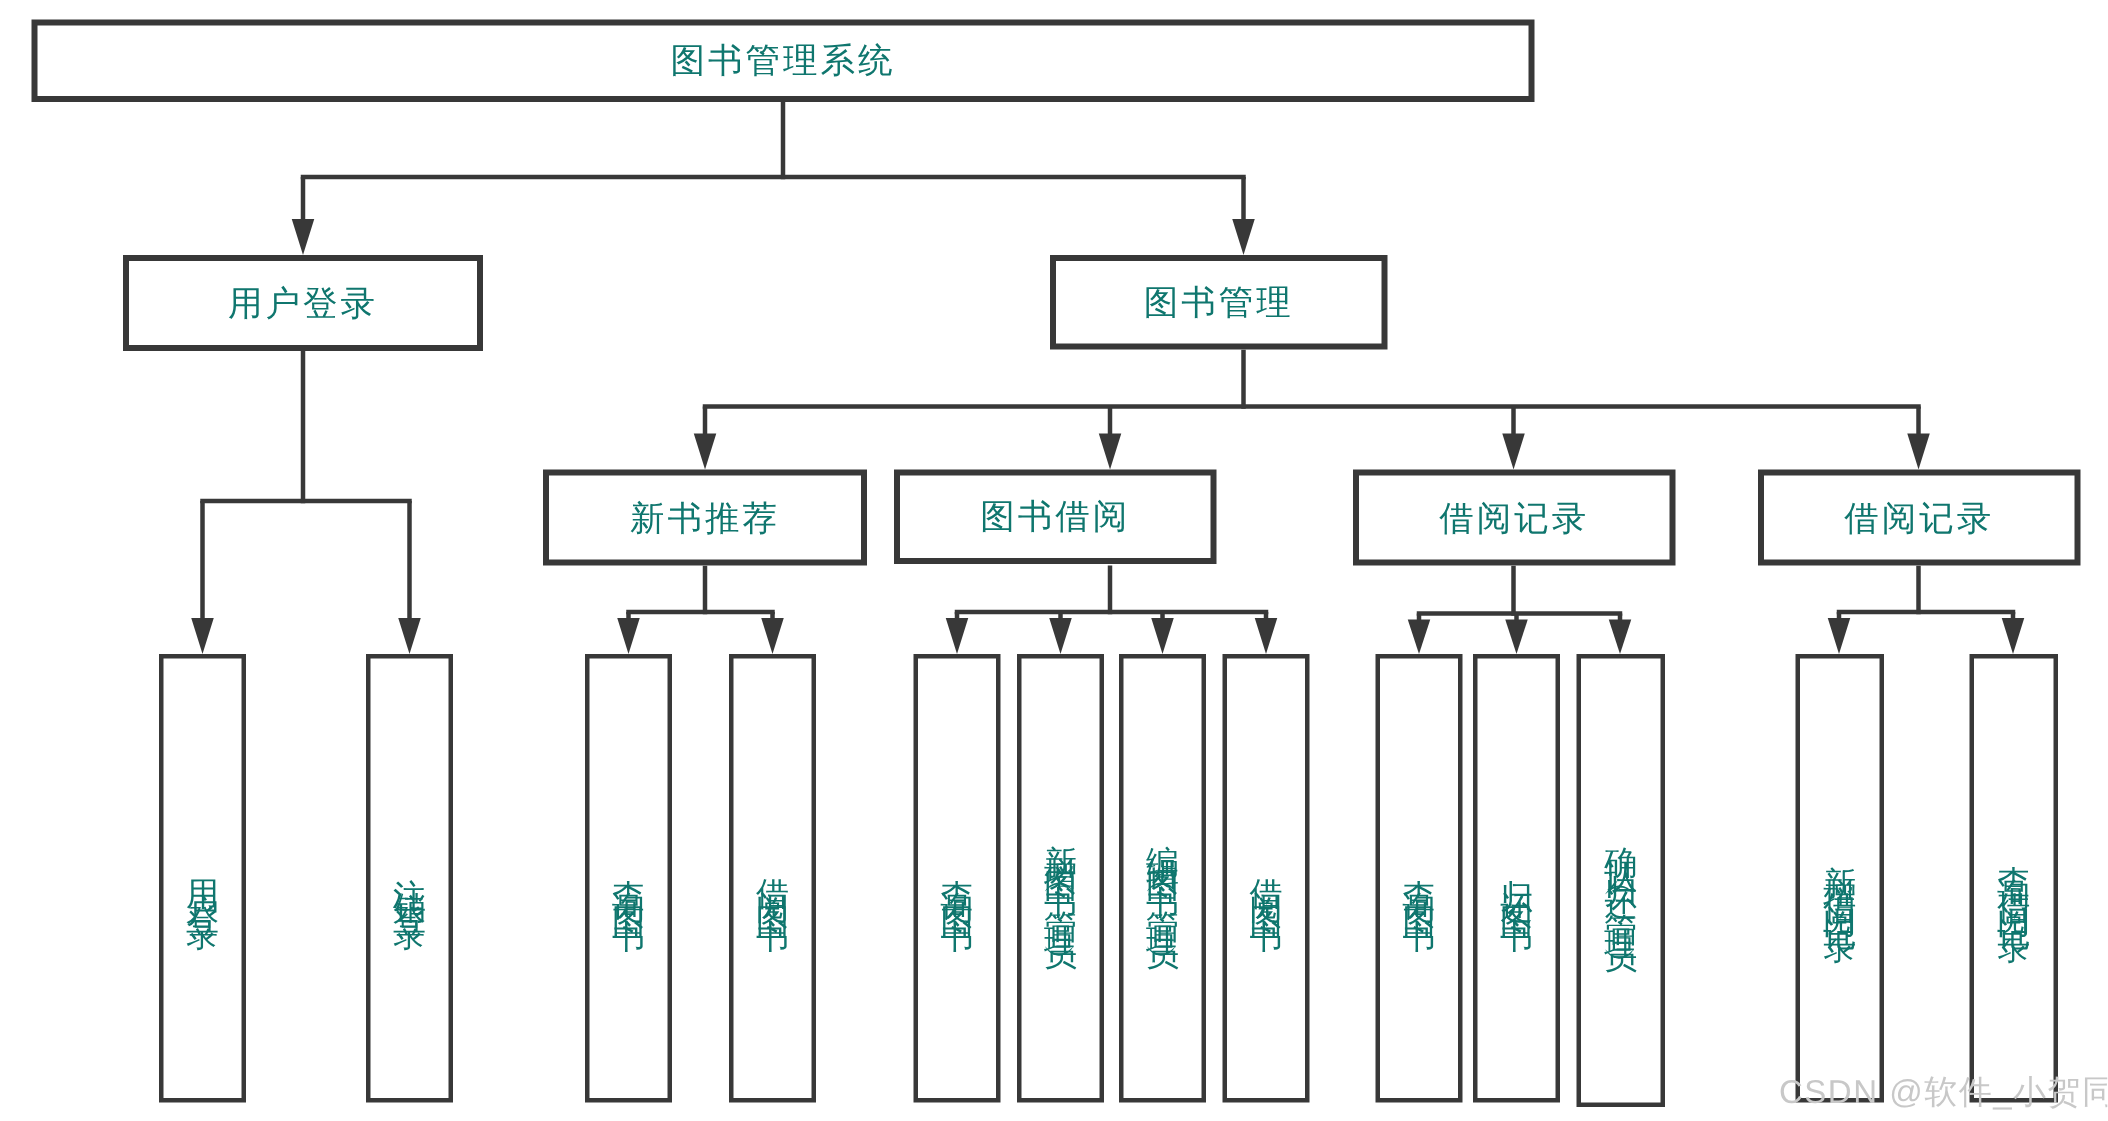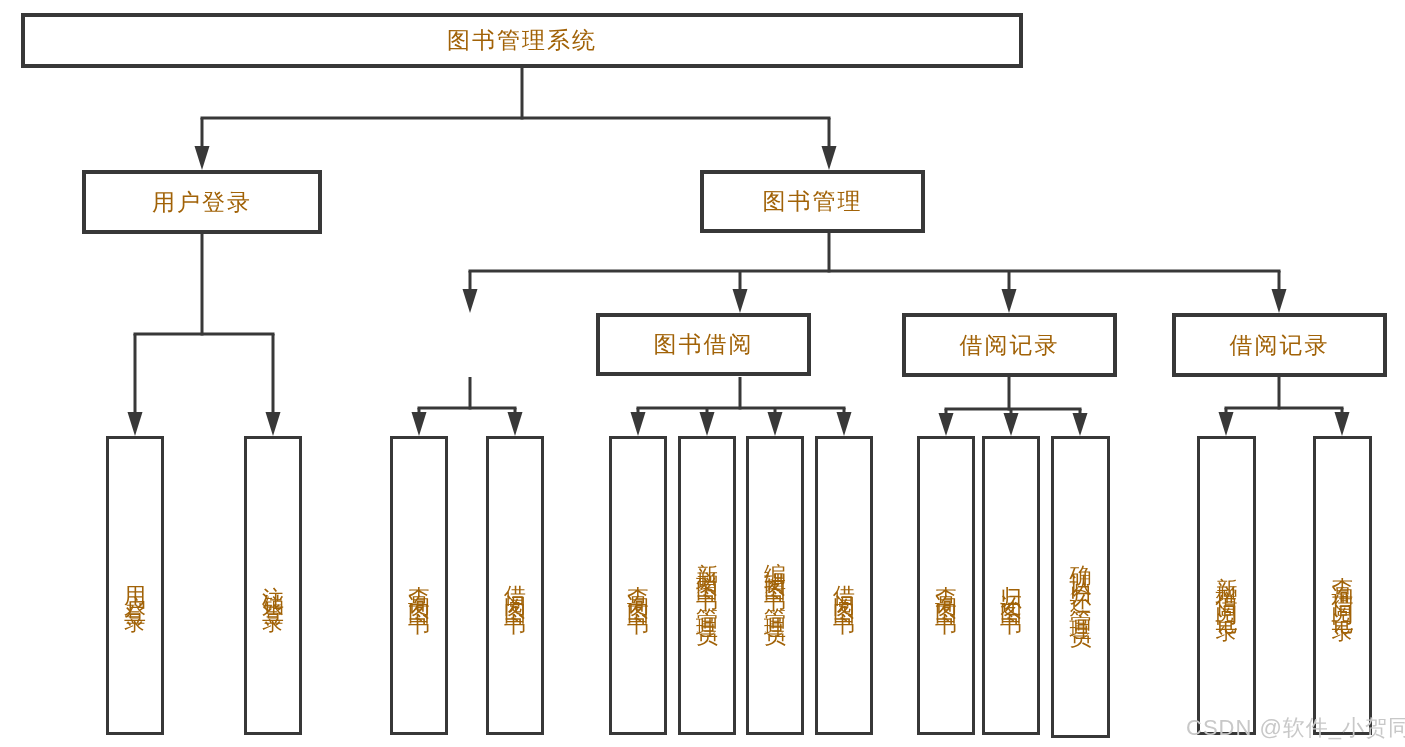--- a/index.html
+++ b/index.html
@@ -18,21 +18,21 @@
     z-index: 0;
   }
   .node {
     position: absolute;
     box-sizing: border-box;
     border: 4px solid #383838;
     background: #ffffff;
     display: flex;
     align-items: center;
     justify-content: center;
-    color: #a16207;
+    color: #0f766e;
     font-size: 23px;
     letter-spacing: 2px;
     z-index: 1;
     text-align: right;
   }
   .leaf {
     border-width: 3px;
   }
   .leaf .v {
     writing-mode: vertical-rl;
@@ -117,20 +117,23 @@
     <span>图书管理系统</span>
   </div>
 
   <div class="node" style="left:82px;top:170px;width:240px;height:64px">
     <span>用户登录</span>
   </div>
   <div class="node" style="left:700px;top:170px;width:225px;height:63px">
     <span>图书管理</span>
   </div>
 
+  <div class="node" style="left:362px;top:313px;width:216px;height:64px">
+    <span>新书推荐</span>
+  </div>
   <div class="node" style="left:596px;top:313px;width:215px;height:63px">
     <span>图书借阅</span>
   </div>
   <div class="node" style="left:902px;top:313px;width:215px;height:64px">
     <span>借阅记录</span>
   </div>
   <div class="node" style="left:1172px;top:313px;width:215px;height:64px">
     <span>借阅记录</span>
   </div>
 

